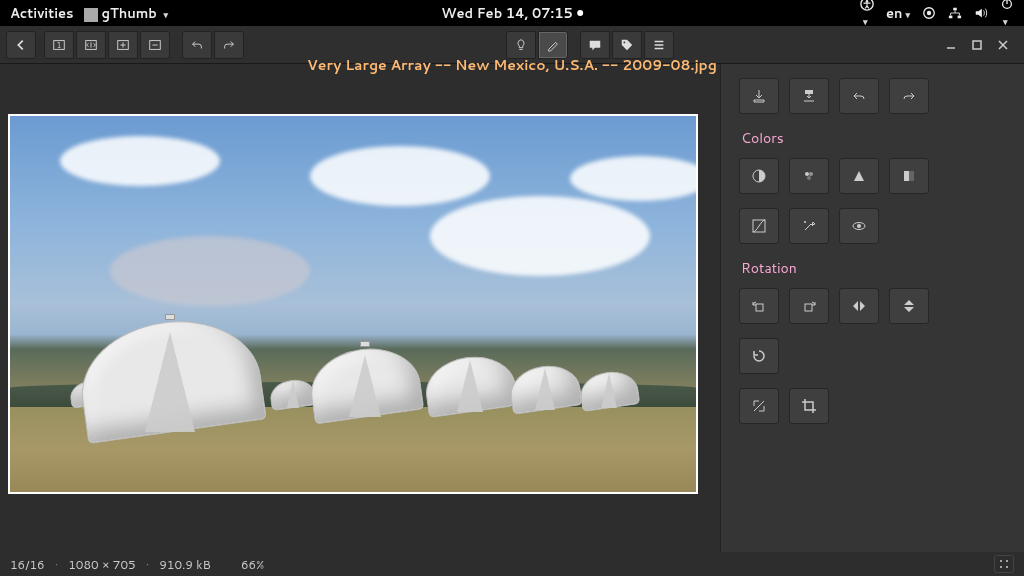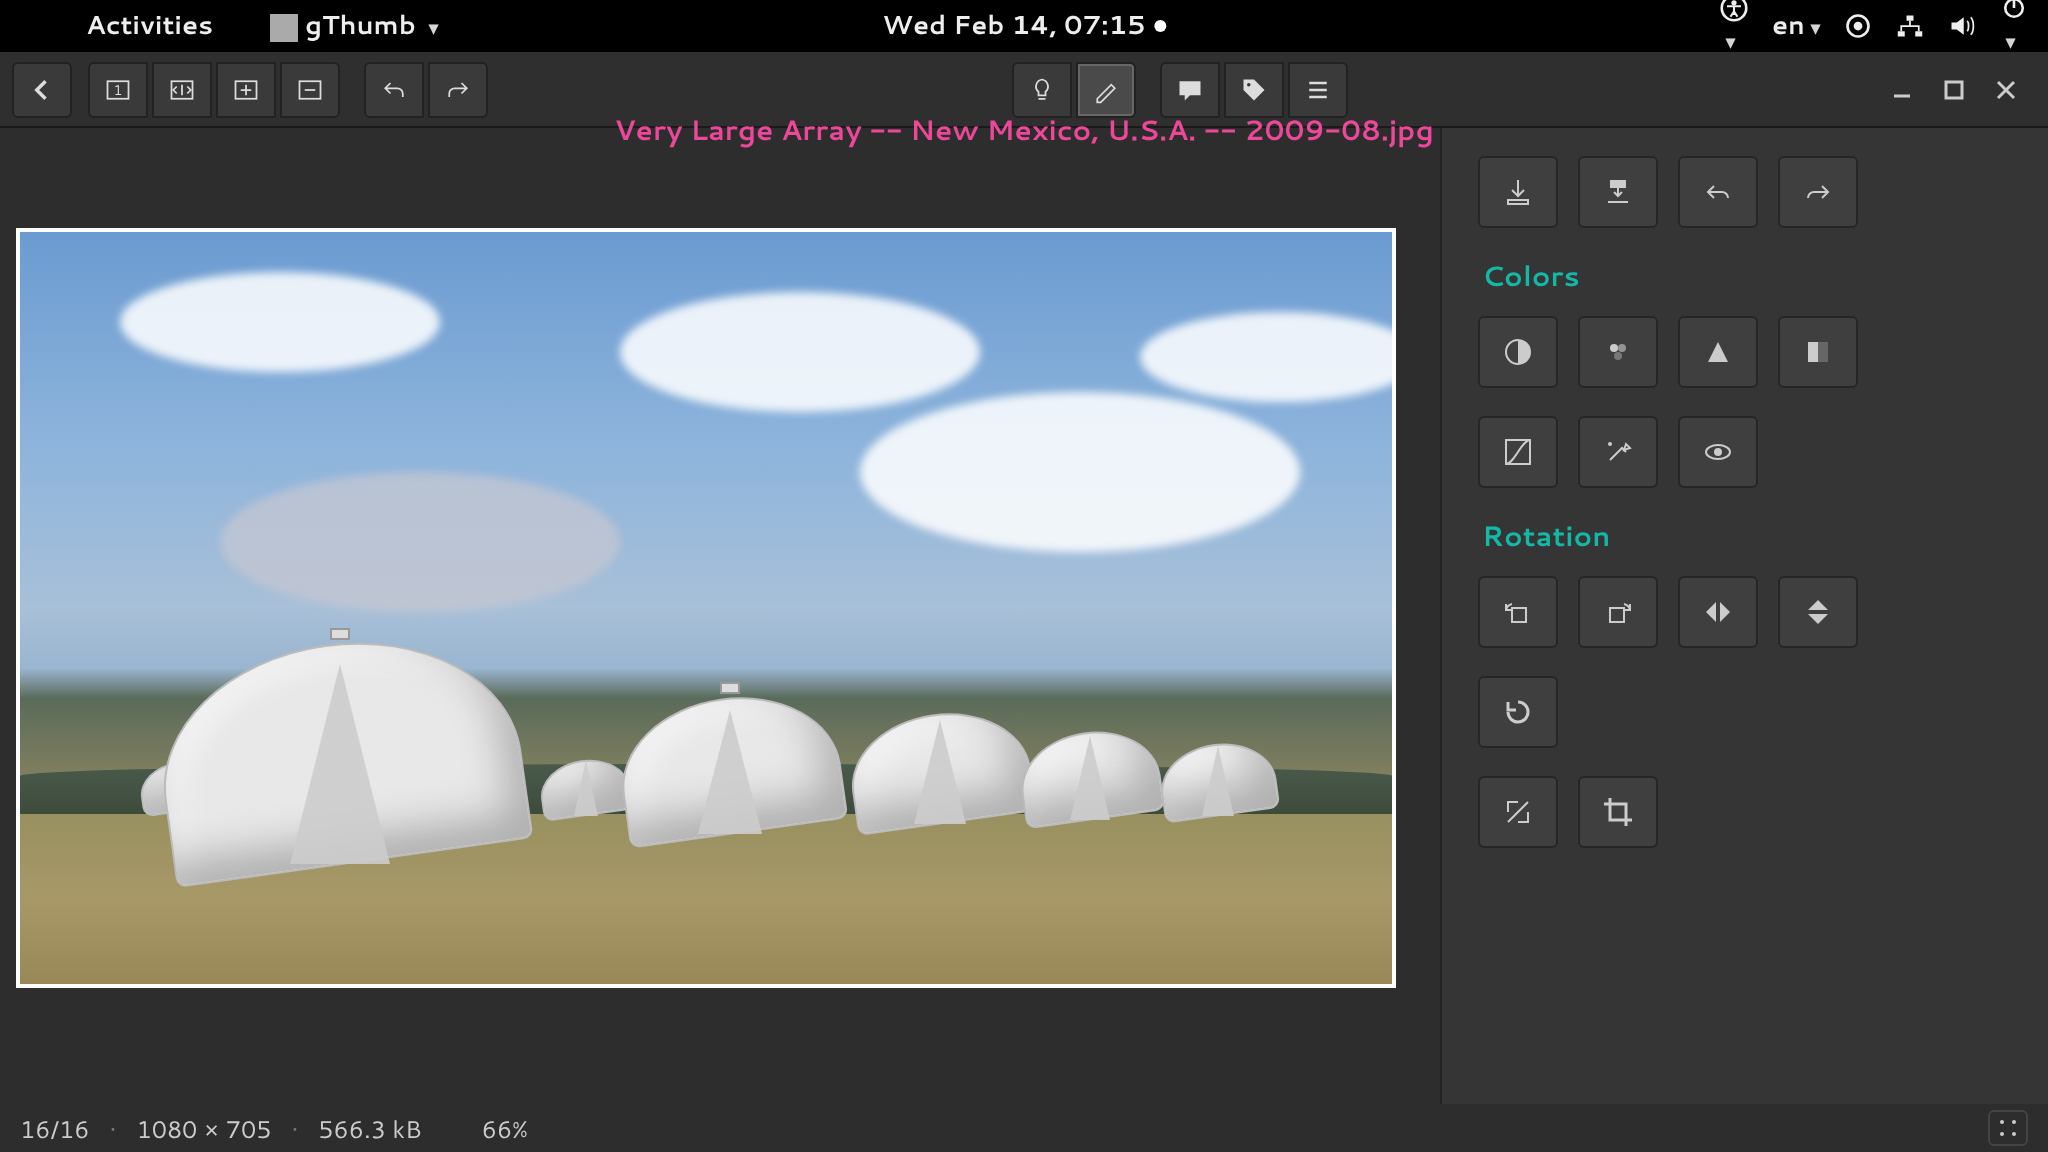--- a/index.html
+++ b/index.html
@@ -15,21 +15,21 @@
   .gnome-bar {
     height: 26px;
     background: #000;
     display: flex;
     align-items: center;
     padding: 0 10px;
     font-weight: bold;
     font-size: 13px;
     color: #eee;
   }
-  .gnome-left { display: flex; align-items: center; gap: 28px; margin-left: 33px; }
+  .gnome-left { display: flex; align-items: center; gap: 10px; }
   .gnome-center { position: absolute; left: 50%; transform: translateX(-50%); display:flex; align-items:center; gap:4px;}
   .gnome-right { margin-left: auto; display: flex; align-items: center; gap: 12px; }
   .app-icon {
     width: 14px; height: 14px;
     background: #aaa;
     display: inline-block;
     vertical-align: middle;
     margin-right: 4px;
   }
   .dropdown-tri::after { content: "▾"; font-size: 9px; margin-left: 3px; opacity: .9; }
@@ -54,21 +54,21 @@
     color: #ddd;
     cursor: pointer;
   }
   .tb-btn.active { background:#4a4a4a; box-shadow: inset 0 0 0 1px #666;}
   .tb-group { display: flex; gap: 2px; margin: 0 4px; }
   .tb-group.joined .tb-btn { border-radius: 0; }
   .tb-group.joined .tb-btn:first-child { border-radius: 3px 0 0 3px; }
   .tb-group.joined .tb-btn:last-child { border-radius: 0 3px 3px 0; }
   .title {
     position:absolute; left:50%; transform:translateX(-50%);
-    font-weight: bold; color: #ec4899; font-size: 14px;
+    font-weight: bold; color: #fdba74; font-size: 14px;
     white-space: nowrap;
     margin-top: 40px;
   }
   .win-controls { margin-left: auto; display:flex; gap:8px; padding:0 6px;}
   .win-btn { width:18px;height:18px;display:flex;align-items:center;justify-content:center;cursor:pointer;color:#ccc;}
   
   .main {
     display: flex;
     height: calc(576px - 26px - 38px - 24px);
   }
@@ -148,21 +148,21 @@
   .tool-row { display:flex; gap:10px; margin-bottom: 14px;}
   .tool-btn {
     width: 40px; height: 36px;
     background: #3f3f3f;
     border: 1px solid #262626;
     border-radius: 3px;
     display:flex;align-items:center;justify-content:center;
     cursor:pointer;
     color:#ddd;
   }
-  .section-title { font-weight: bold; color:#14b8a6; font-size:14px; margin: 6px 0 10px 2px;}
+  .section-title { font-weight: normal; color:#f9a8d4; font-size:14px; margin: 6px 0 10px 2px;}
   
   .statusbar {
     height: 24px;
     background: #2d2d2d;
     display: flex;
     align-items: center;
     padding: 0 10px;
     font-size: 12px;
     color: #ccc;
     gap: 6px;
@@ -483,21 +483,21 @@
         </div>
     </div>
   </div>
 </div>
 
 <div class="statusbar">
   <span>16/16</span>
   <span class="status-sep">·</span>
   <span>1080 × 705</span>
   <span class="status-sep">·</span>
-  <span>566.3 kB</span>
+  <span>910.9 kB</span>
   <span style="width:18px;"></span>
   <span>66%</span>
   <div class="status-right">
     <div class="dots-btn">
       <svg width="12" height="12" viewBox="0 0 12 12">
           <circle cx="3" cy="3" r="1" fill="#ccc"></circle>
           <circle cx="9" cy="3" r="1" fill="#ccc"></circle>
           <circle cx="3" cy="9" r="1" fill="#ccc"></circle>
           <circle cx="9" cy="9" r="1" fill="#ccc"></circle>
         </svg>

